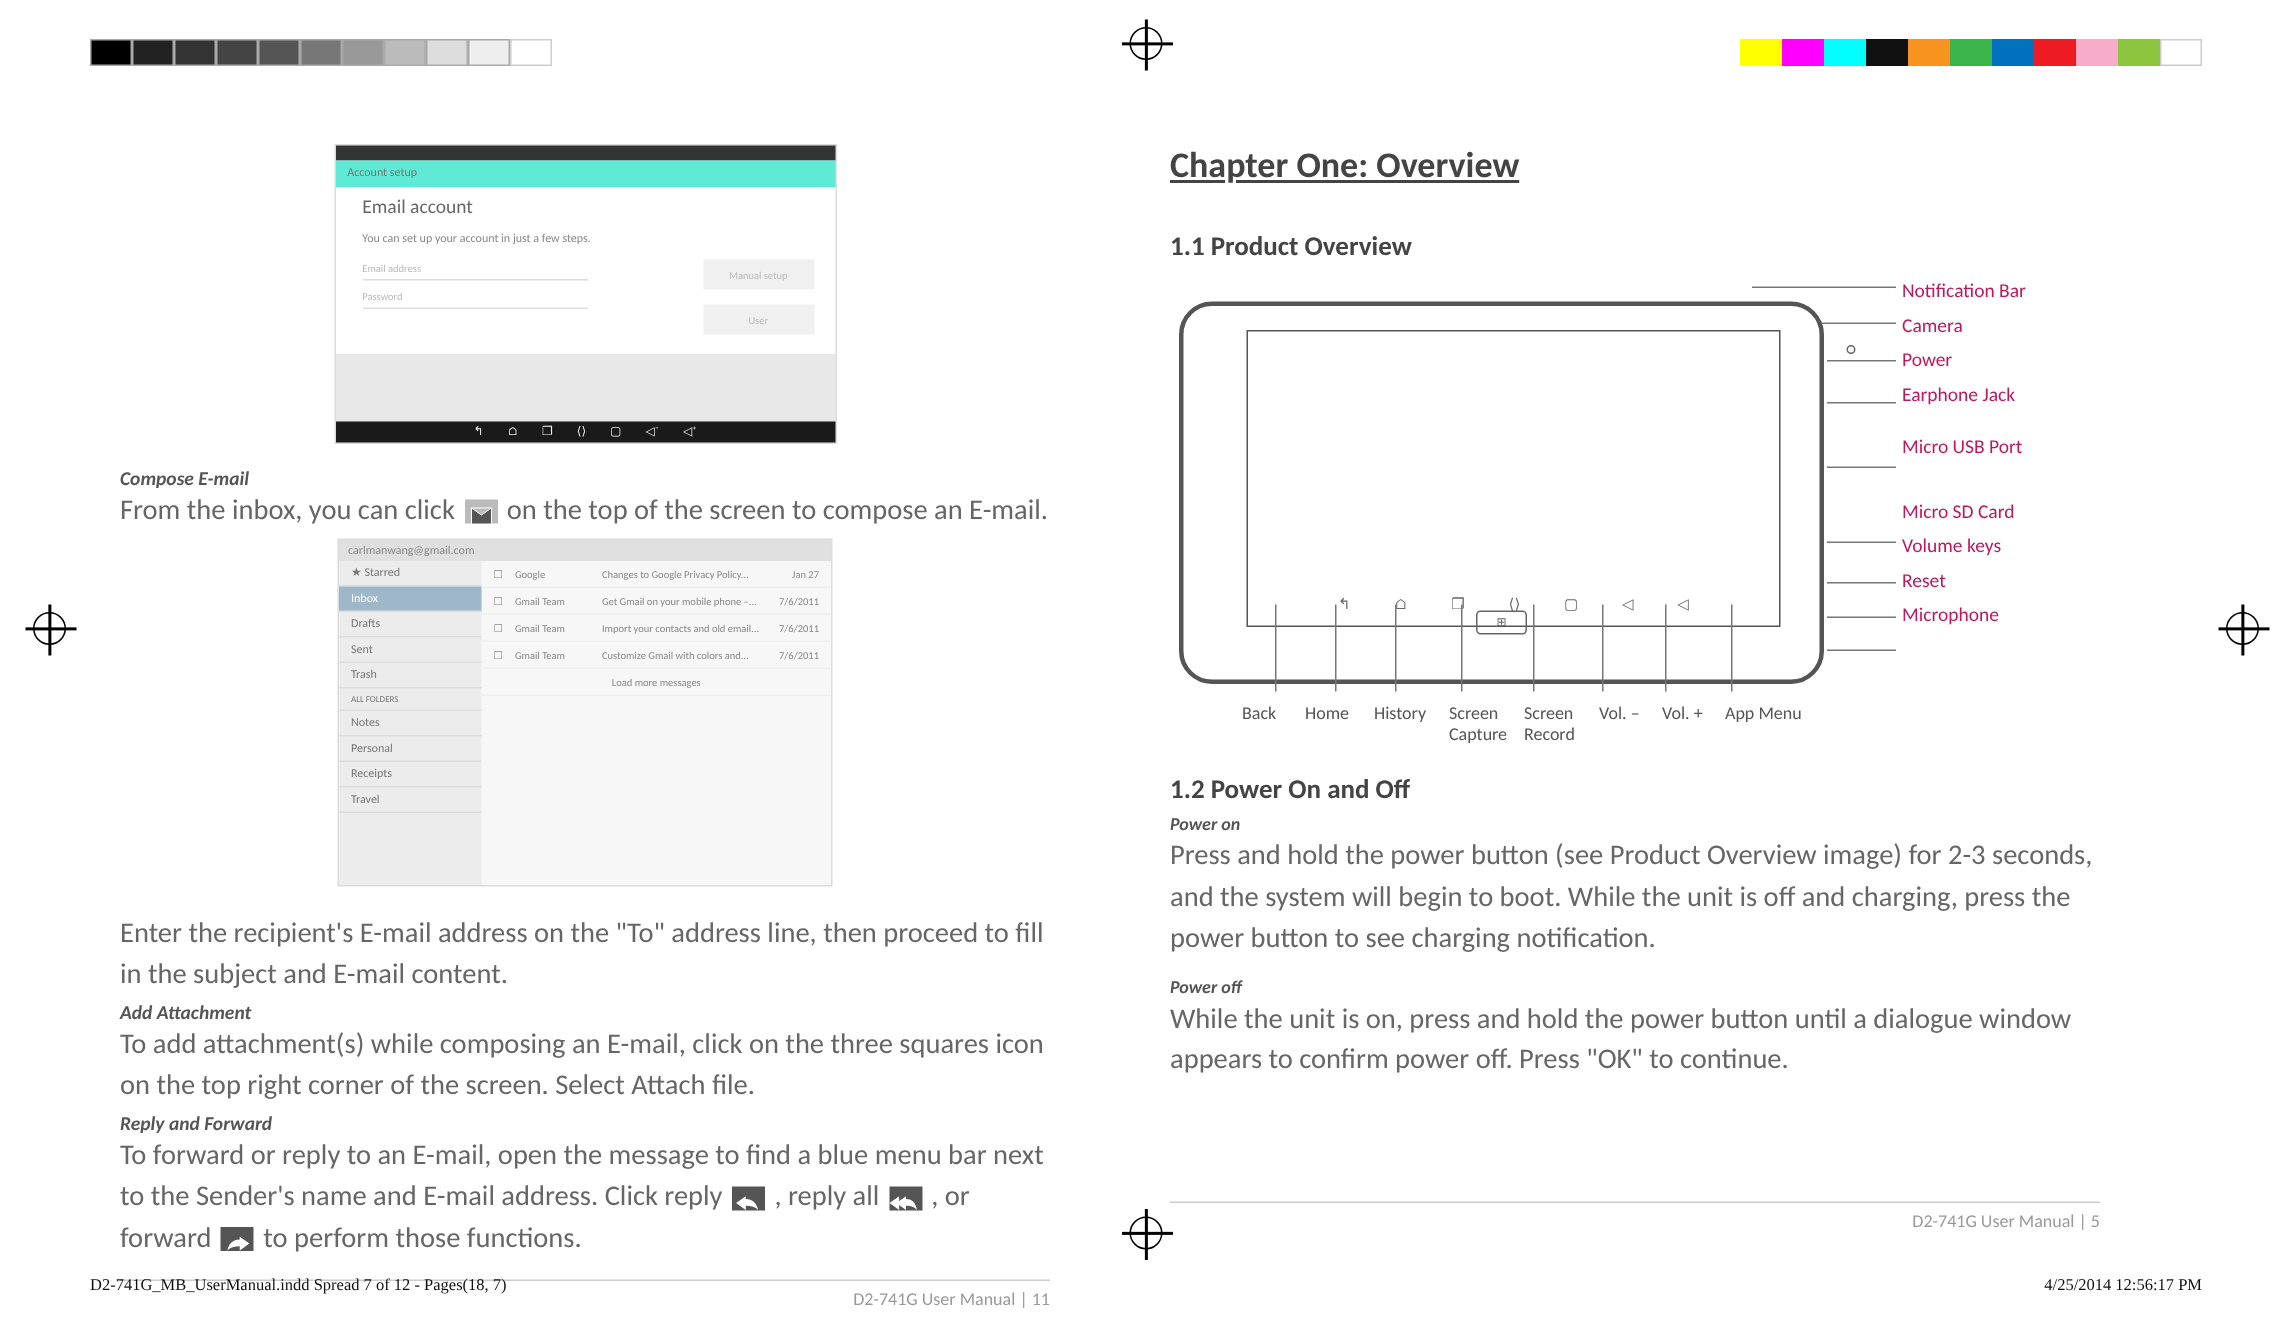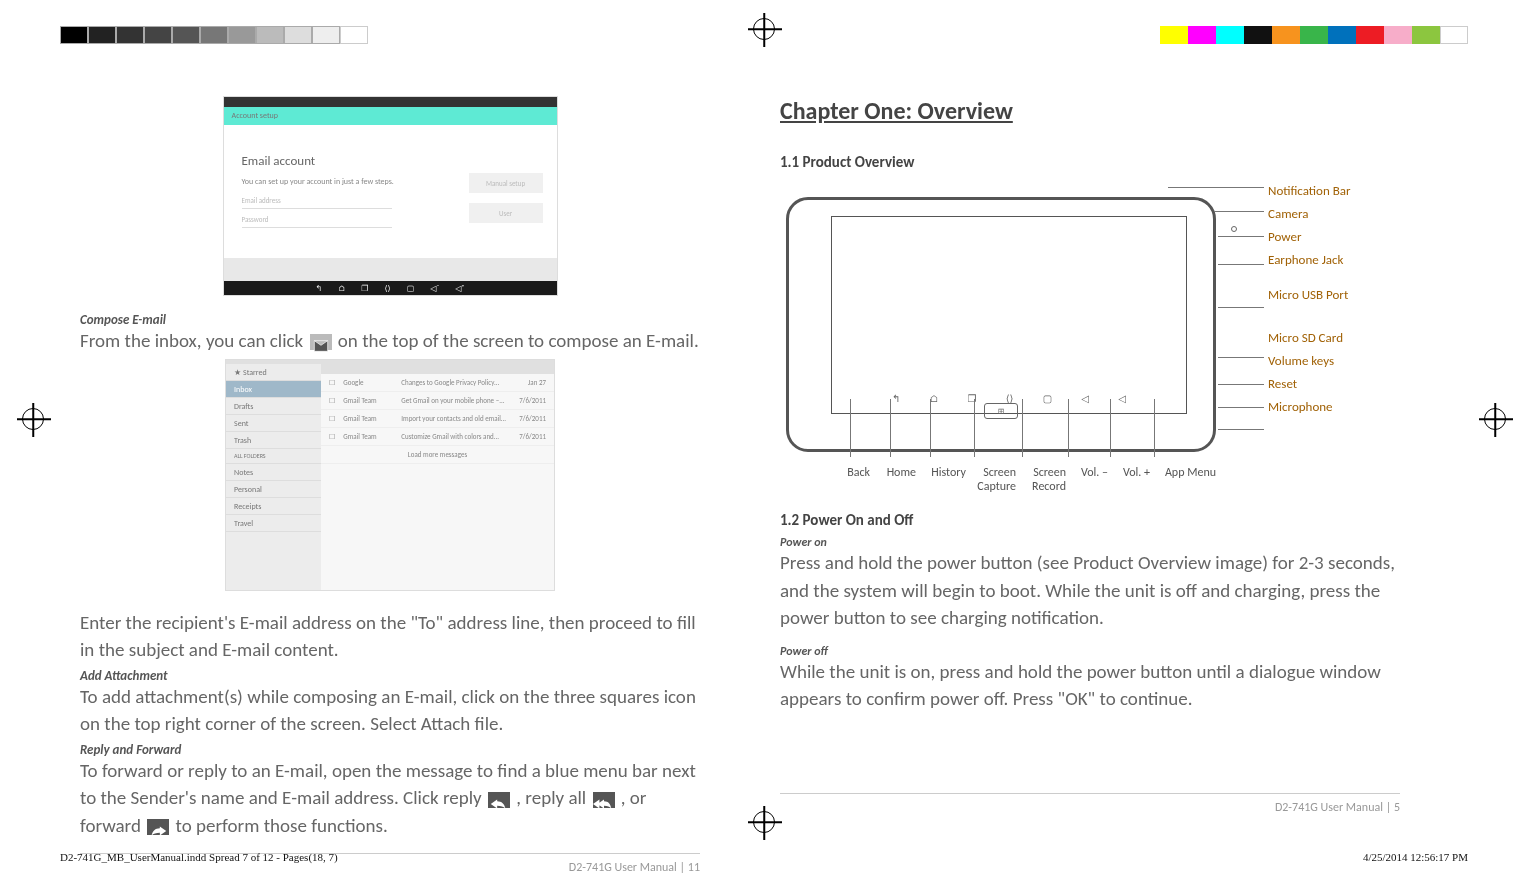--- a/index.html
+++ b/index.html
@@ -19,49 +19,49 @@
 .reg-top{top:18px;left:50%;transform:translateX(-50%)}
 .reg-bot{bottom:48px;left:50%;transform:translateX(-50%)}
 .reg-left{top:408px;left:22px}
 .reg-right{top:408px;right:22px}
 .spread{display:flex;padding:66px 80px 0}
 .page{width:620px;padding:30px 0;position:relative}
 .page-left{margin-right:40px}
 .page-right{margin-left:40px}
 .screenshot{background:#e8e8e8;width:335px;height:200px;margin:0 auto 16px;position:relative;font-size:0;border:1px solid #ddd}
 .scr-dark{background:#333;height:16px}
-.scr-white{background:#fff;padding:28px 18px 24px}
+.scr-white{background:#fff;padding:6px 18px 24px}
 .scr-title{color:#666;font-size:13px;margin-bottom:8px}
 .scr-sub{color:#888;font-size:8px;margin-bottom:10px}
 .scr-field{color:#bbb;font-size:7px;margin:6px 0;border-bottom:1px solid #ddd;width:150px;padding-bottom:3px}
 .scr-btn{position:absolute;right:14px;width:74px;height:20px;background:#f0f0f0;font-size:7px;color:#bbb;display:flex;align-items:center;justify-content:center}
 .scr-navbar{position:absolute;bottom:0;left:0;right:0;height:14px;background:#1a1a1a;display:flex;justify-content:center;gap:16px;align-items:center}
 .scr-navbar span{color:#eee;font-size:8px}
 .section-h{font-weight:bold;font-style:italic;color:#555;font-size:13px;margin-top:4px}
 .body-text{font-size:19px;line-height:1.45;color:#666;margin-bottom:2px}
 .inline-icon{display:inline-block;width:22px;height:16px;background:#999;vertical-align:middle;margin:0 2px;position:relative}
 .inline-icon svg{width:100%;height:100%}
 .screenshot2{width:330px;height:232px;margin:4px auto 18px;border:1px solid #ddd;background:#f7f7f7;position:relative;overflow:hidden}
 .scr2-side{width:95px;background:#ececec;height:100%;font-size:8px;color:#777}
 .scr2-head{background:#e0e0e0;height:14px;font-size:8px;color:#888;padding:2px 6px}
 .scr2-row{padding:3px 8px;border-bottom:1px solid #ddd}
 .scr2-main{position:absolute;left:95px;top:14px;right:0;font-size:7px;color:#888}
 .scr2-mrow{padding:4px 8px;border-bottom:1px solid #eee;display:flex;gap:8px}
 .hr-footer{border:none;border-top:1px solid #ccc;margin-top:14px}
 .footer{text-align:right;font-size:12px;color:#999;padding-top:6px}
 .chapter-title{font-size:24px;font-weight:bold;text-decoration:underline;color:#444;margin-bottom:28px}
-.sub-heading{font-size:15px;font-weight:bold;color:#444;margin-bottom:6px}
+.sub-heading{font-size:18px;font-weight:bold;color:#444;margin-bottom:6px}
 .diagram{width:660px;height:320px;margin-left:-10px;position:relative}
 .tablet-frame{position:absolute;left:16px;top:20px;width:430px;height:255px;border:3px solid #555;border-radius:22px}
 .tablet-screen{position:absolute;left:42px;top:16px;width:356px;height:198px;border:1.5px solid #555}
 .tablet-nav{position:absolute;bottom:8px;left:60px;right:60px;height:14px;display:flex;justify-content:space-between;align-items:center}
 .tablet-nav span{color:#666;font-size:10px}
 .diag-labels-bot{position:absolute;top:288px;left:58px;font-size:12px;color:#555;display:flex;gap:0}
-.diag-labels-bot span{display:inline-block;text-align:right;white-space:nowrap}
-.diag-labels-right{position:absolute;left:498px;top:6px;font-size:13px;color:#a16207}
+.diag-labels-bot span{display:inline-block;text-align:left;white-space:nowrap}
+.diag-labels-right{position:absolute;left:498px;top:6px;font-size:13px;color:#be185d}
 .diag-labels-right div{margin-bottom:8px;white-space:nowrap}
 .lead{position:absolute;background:#777;height:1px}
 .leadv{position:absolute;background:#777;width:1px}
 .footer-meta{position:absolute;bottom:18px;left:60px;right:60px;font-size:11px;color:#111;display:flex;justify-content:space-between;font-family:"Times New Roman",serif}
 .camera-dot{position:absolute;width:6px;height:6px;border-radius:50%;border:1px solid #666;top:26px;right:-24px}
 .homebar-block{position:absolute;bottom:30px;left:50%;transform:translateX(-50%);width:34px;height:16px;border:1px solid #666;border-radius:3px;font-size:8px;display:flex;align-items:center;justify-content:center;color:#666}
 </style>
 </head>
 <body>
 
@@ -125,21 +125,21 @@
     <p class="body-text">
       <span>From the inbox, you can click </span>
       <span class="inline-icon" style="background:#bbb"><svg viewBox="0 0 24 24">
             <path fill="#555" d="M2 4h20v16H2z M2 4l10 7 10-7" stroke="#fff" stroke-width="1"></path>
           </svg></span>
       <span> on the top of the screen to compose an E-mail.</span>
     </p>
 
     <div class="screenshot2">
       <div class="scr2-head">carlmanwang@gmail.com</div>
-      <div class="scr2-side" style="position:absolute;top:4px;left:0">
+      <div class="scr2-side" style="position:absolute;top:14px;left:0">
         <div class="scr2-row">★ Starred</div>
         <div class="scr2-row" style="background:#9fb8c9;color:#fff">Inbox</div>
         <div class="scr2-row">Drafts</div>
         <div class="scr2-row">Sent</div>
         <div class="scr2-row">Trash</div>
         <div class="scr2-row" style="font-size:6px">ALL FOLDERS</div>
         <div class="scr2-row">Notes</div>
         <div class="scr2-row">Personal</div>
         <div class="scr2-row">Receipts</div>
         <div class="scr2-row">Travel</div>

